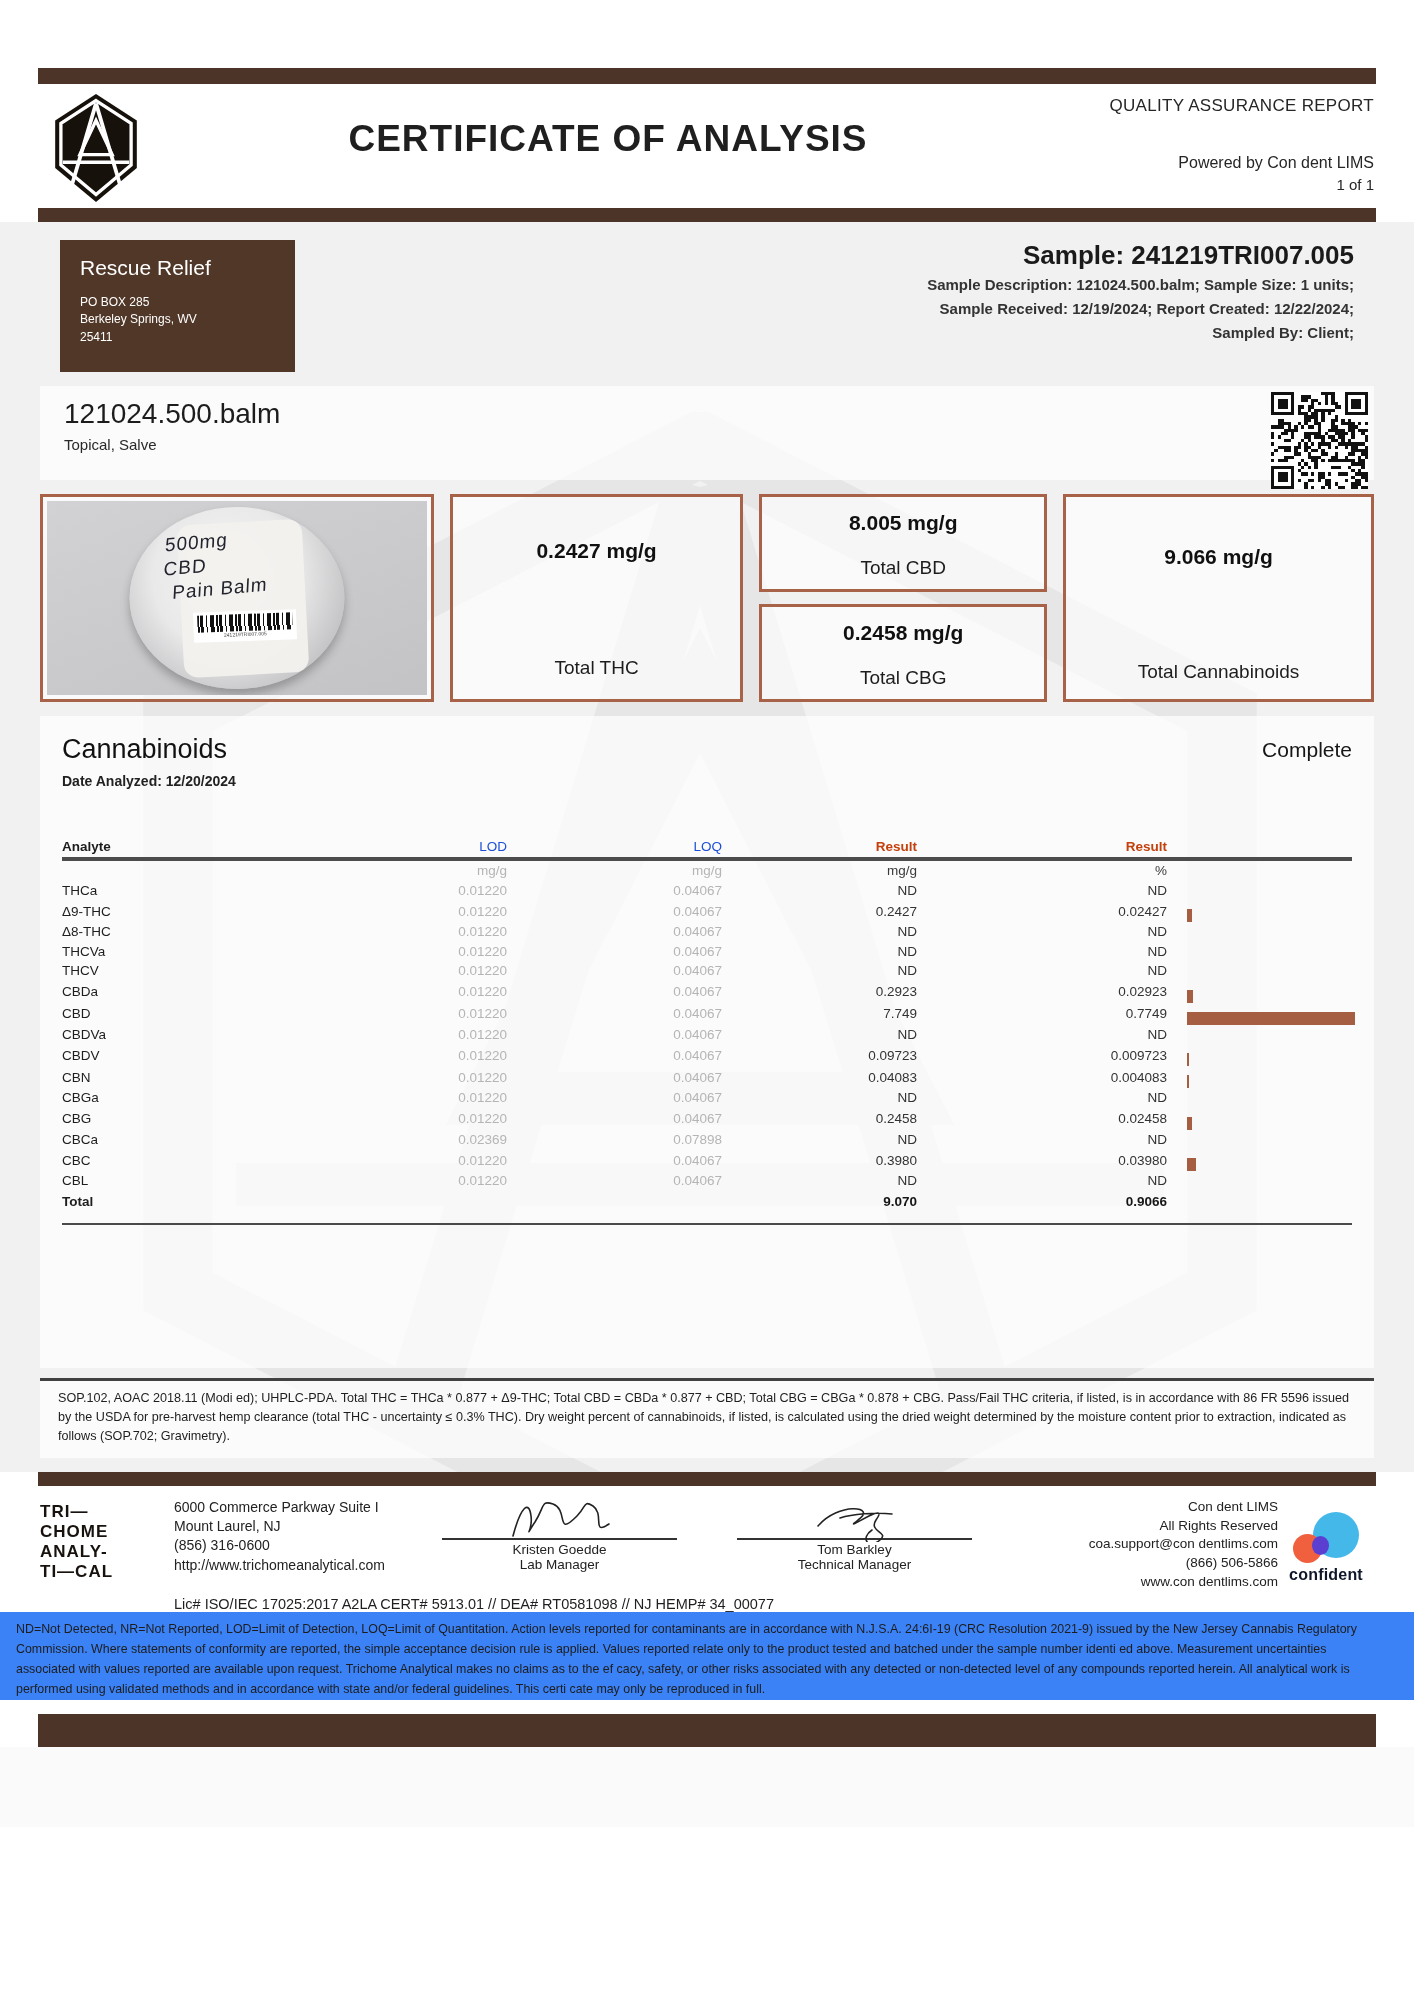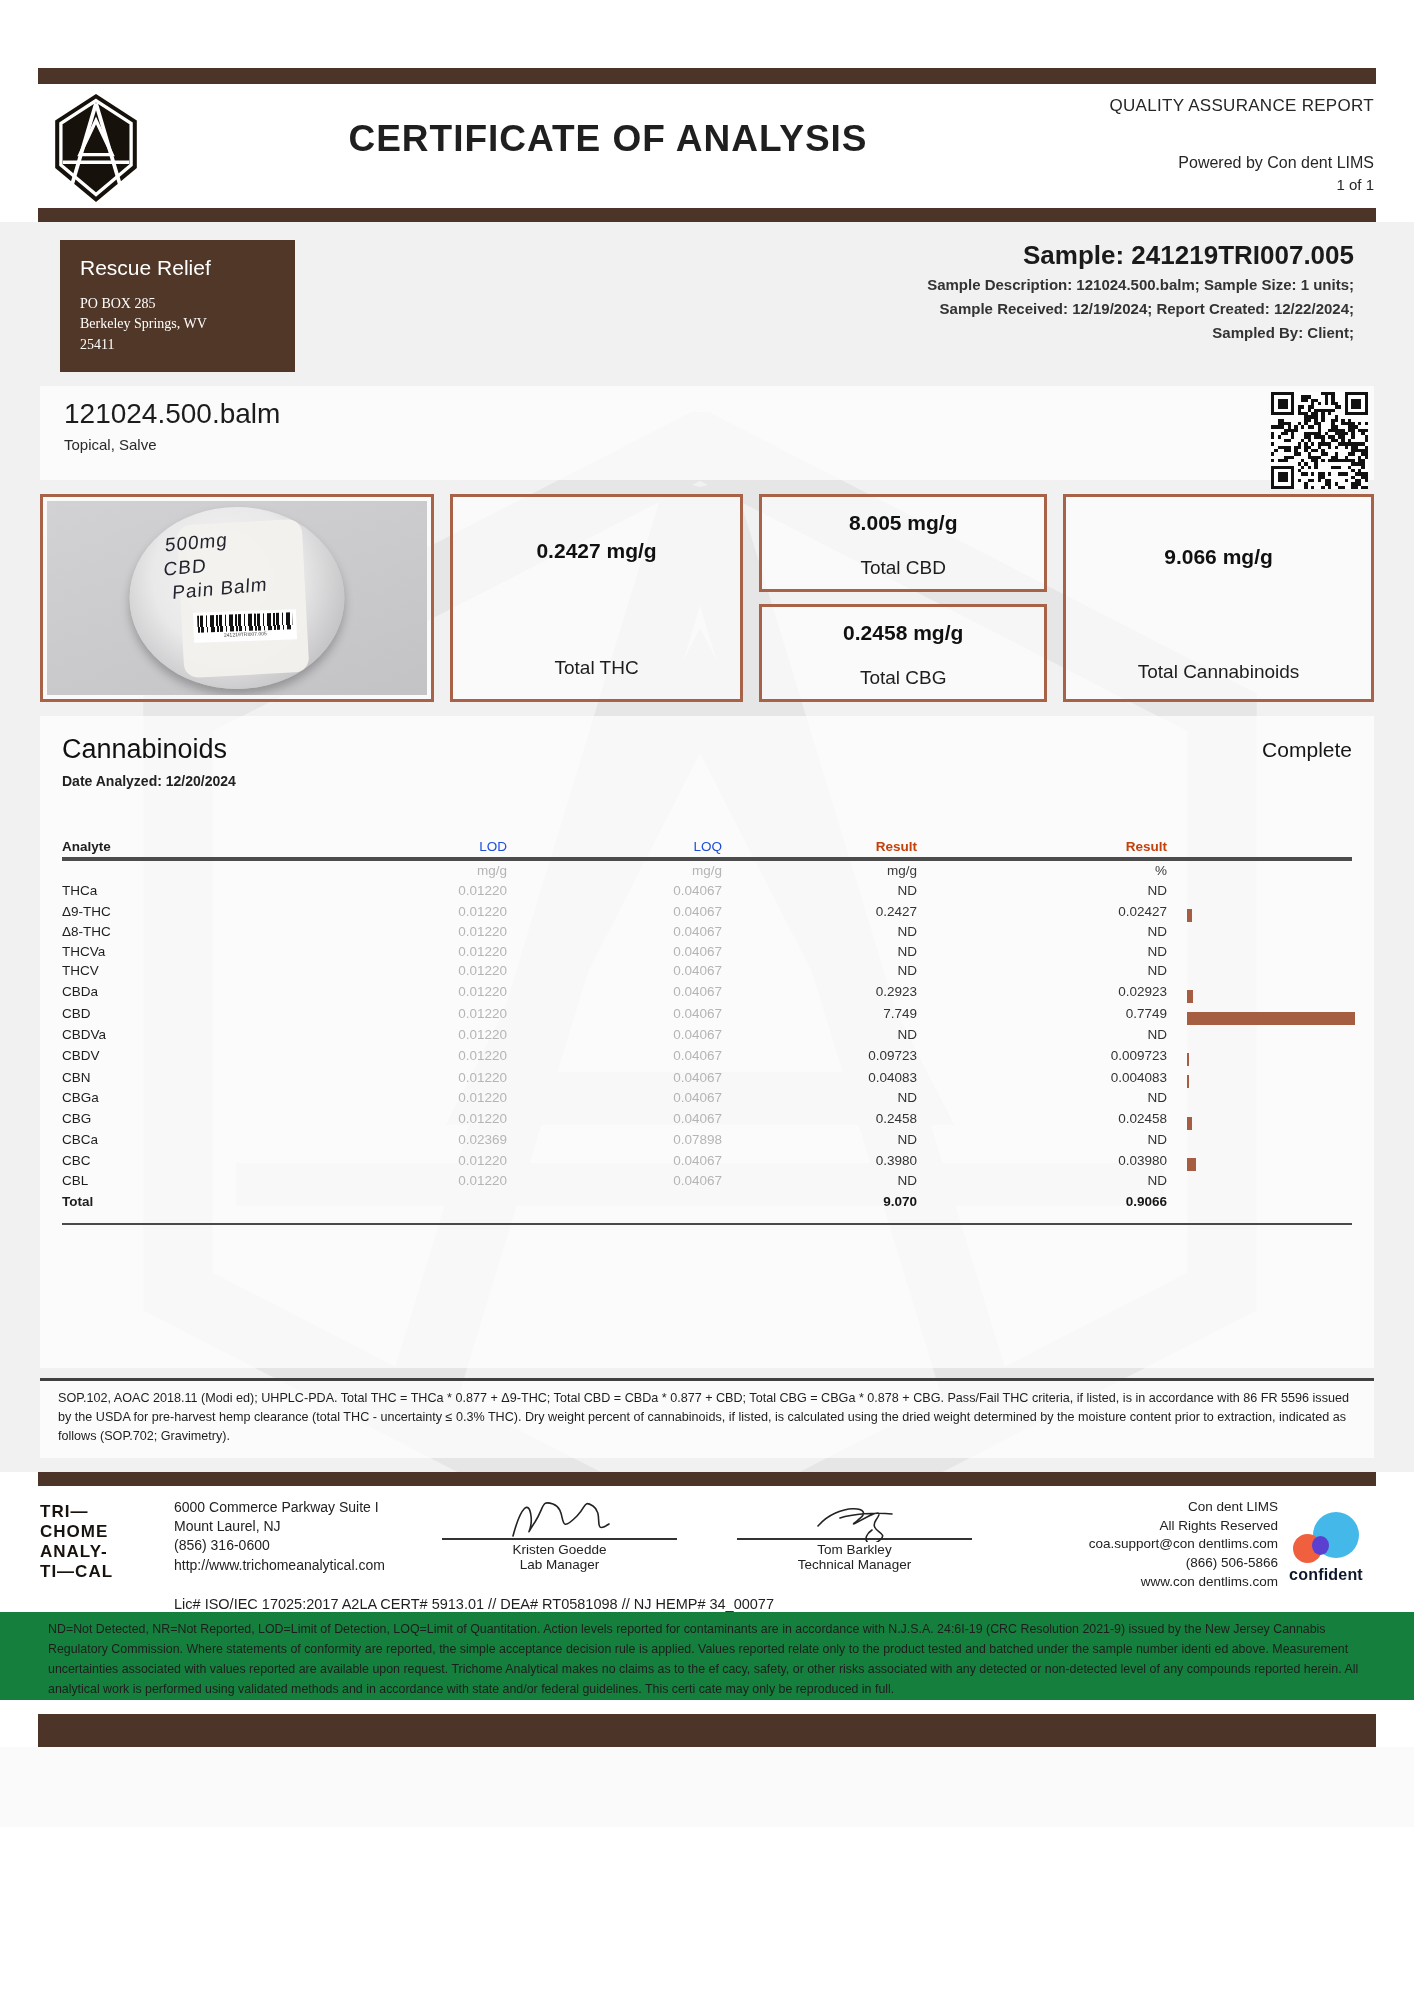--- a/index.html
+++ b/index.html
@@ -19,21 +19,21 @@
   .powered { font-size:16px; color:#262626; margin-top:38px; }
   .page-num { font-size:15px; color:#262626; margin-top:4px; }
 
   
   .gray-zone { background:#f2f1f1; position:relative; padding:12px 40px 14px 40px; z-index:1; }
   .watermark { position:absolute; left:120px; top:190px; width:1160px; height:1180px; z-index:0; pointer-events:none; }
 
   .info-row { display:flex; justify-content:space-between; position:relative; z-index:1; padding:6px 20px 0 20px; }
   .client-box { background:#503728; color:#fff; width:235px; min-height:132px; padding:16px 20px; }
   .client-name { font-size:21px; font-weight:400; margin-bottom:14px; }
-  .client-line { font-size:14px; line-height:1.45;font-family:Liberation Serif, serif; }
+  .client-line { font-size:12px; line-height:1.45; }
   .sample-block { text-align:right; color:#222; }
   .sample-title { font-size:26px; font-weight:700; color:#1a1a1a; }
   .sample-line { font-size:15px; font-weight:700; color:#333; margin-top:3px; line-height:1.4; }
   .sample-line:first-of-type { margin-top:12px; }
 
   .card { background:rgba(255,255,255,0.72); position:relative; z-index:1; }
   .product-card { margin-top:14px; padding:12px 24px; min-height:94px; }
   .product-name { font-size:28px; font-weight:500; color:#1c1c1c; }
   .product-type { font-size:15px; color:#2a2a2a; margin-top:6px; }
   .qr { position:absolute; right:6px; top:6px; width:97px; height:97px; background:#fff; }
@@ -94,21 +94,21 @@
   .sig-title { font-size:13.5px; color:#222; }
   .lims-block { flex:1; text-align:right; font-size:13.5px; color:#222; line-height:1.4; padding-top:2px; }
   .conf-logo { width:96px; padding-top:16px; text-align:center; }
   .circles { position:relative; width:70px; height:52px; margin:0 auto; }
   .circ-blue { position:absolute; left:22px; top:0; width:46px; height:46px; border-radius:50%; background:#44b8e9; }
   .circ-orange { position:absolute; left:2px; top:22px; width:29px; height:29px; border-radius:50%; background:#f0603e; }
   .circ-purple { position:absolute; left:21px; top:24px; width:17px; height:19px; border-radius:50%; background:#5b3fd0; }
   .conf-text { font-size:16px; font-weight:700; color:#0f172a; letter-spacing:0.2px; margin-top:2px; }
   .lic-line { font-size:14.5px; color:#1f1f1f; margin-top:4px; }
 
-  .disclaimer { padding:8px 40px 0 48px; font-size:12.4px; color:#1d1d1d; line-height:1.6; position:relative; z-index:2; background:#15803d; }
+  .disclaimer { padding:8px 40px 0 16px; font-size:12.4px; color:#1d1d1d; line-height:1.6; position:relative; z-index:2; background:#3b82f6; }
   .bottom-space { background:#fafafa; height:80px; }
   .top-space { height:68px; background:#fff; }
   svg { display:block; }
 </style>
 </head>
 <body>
 
 <div class="page">
 
   <div class="top-space"></div>

